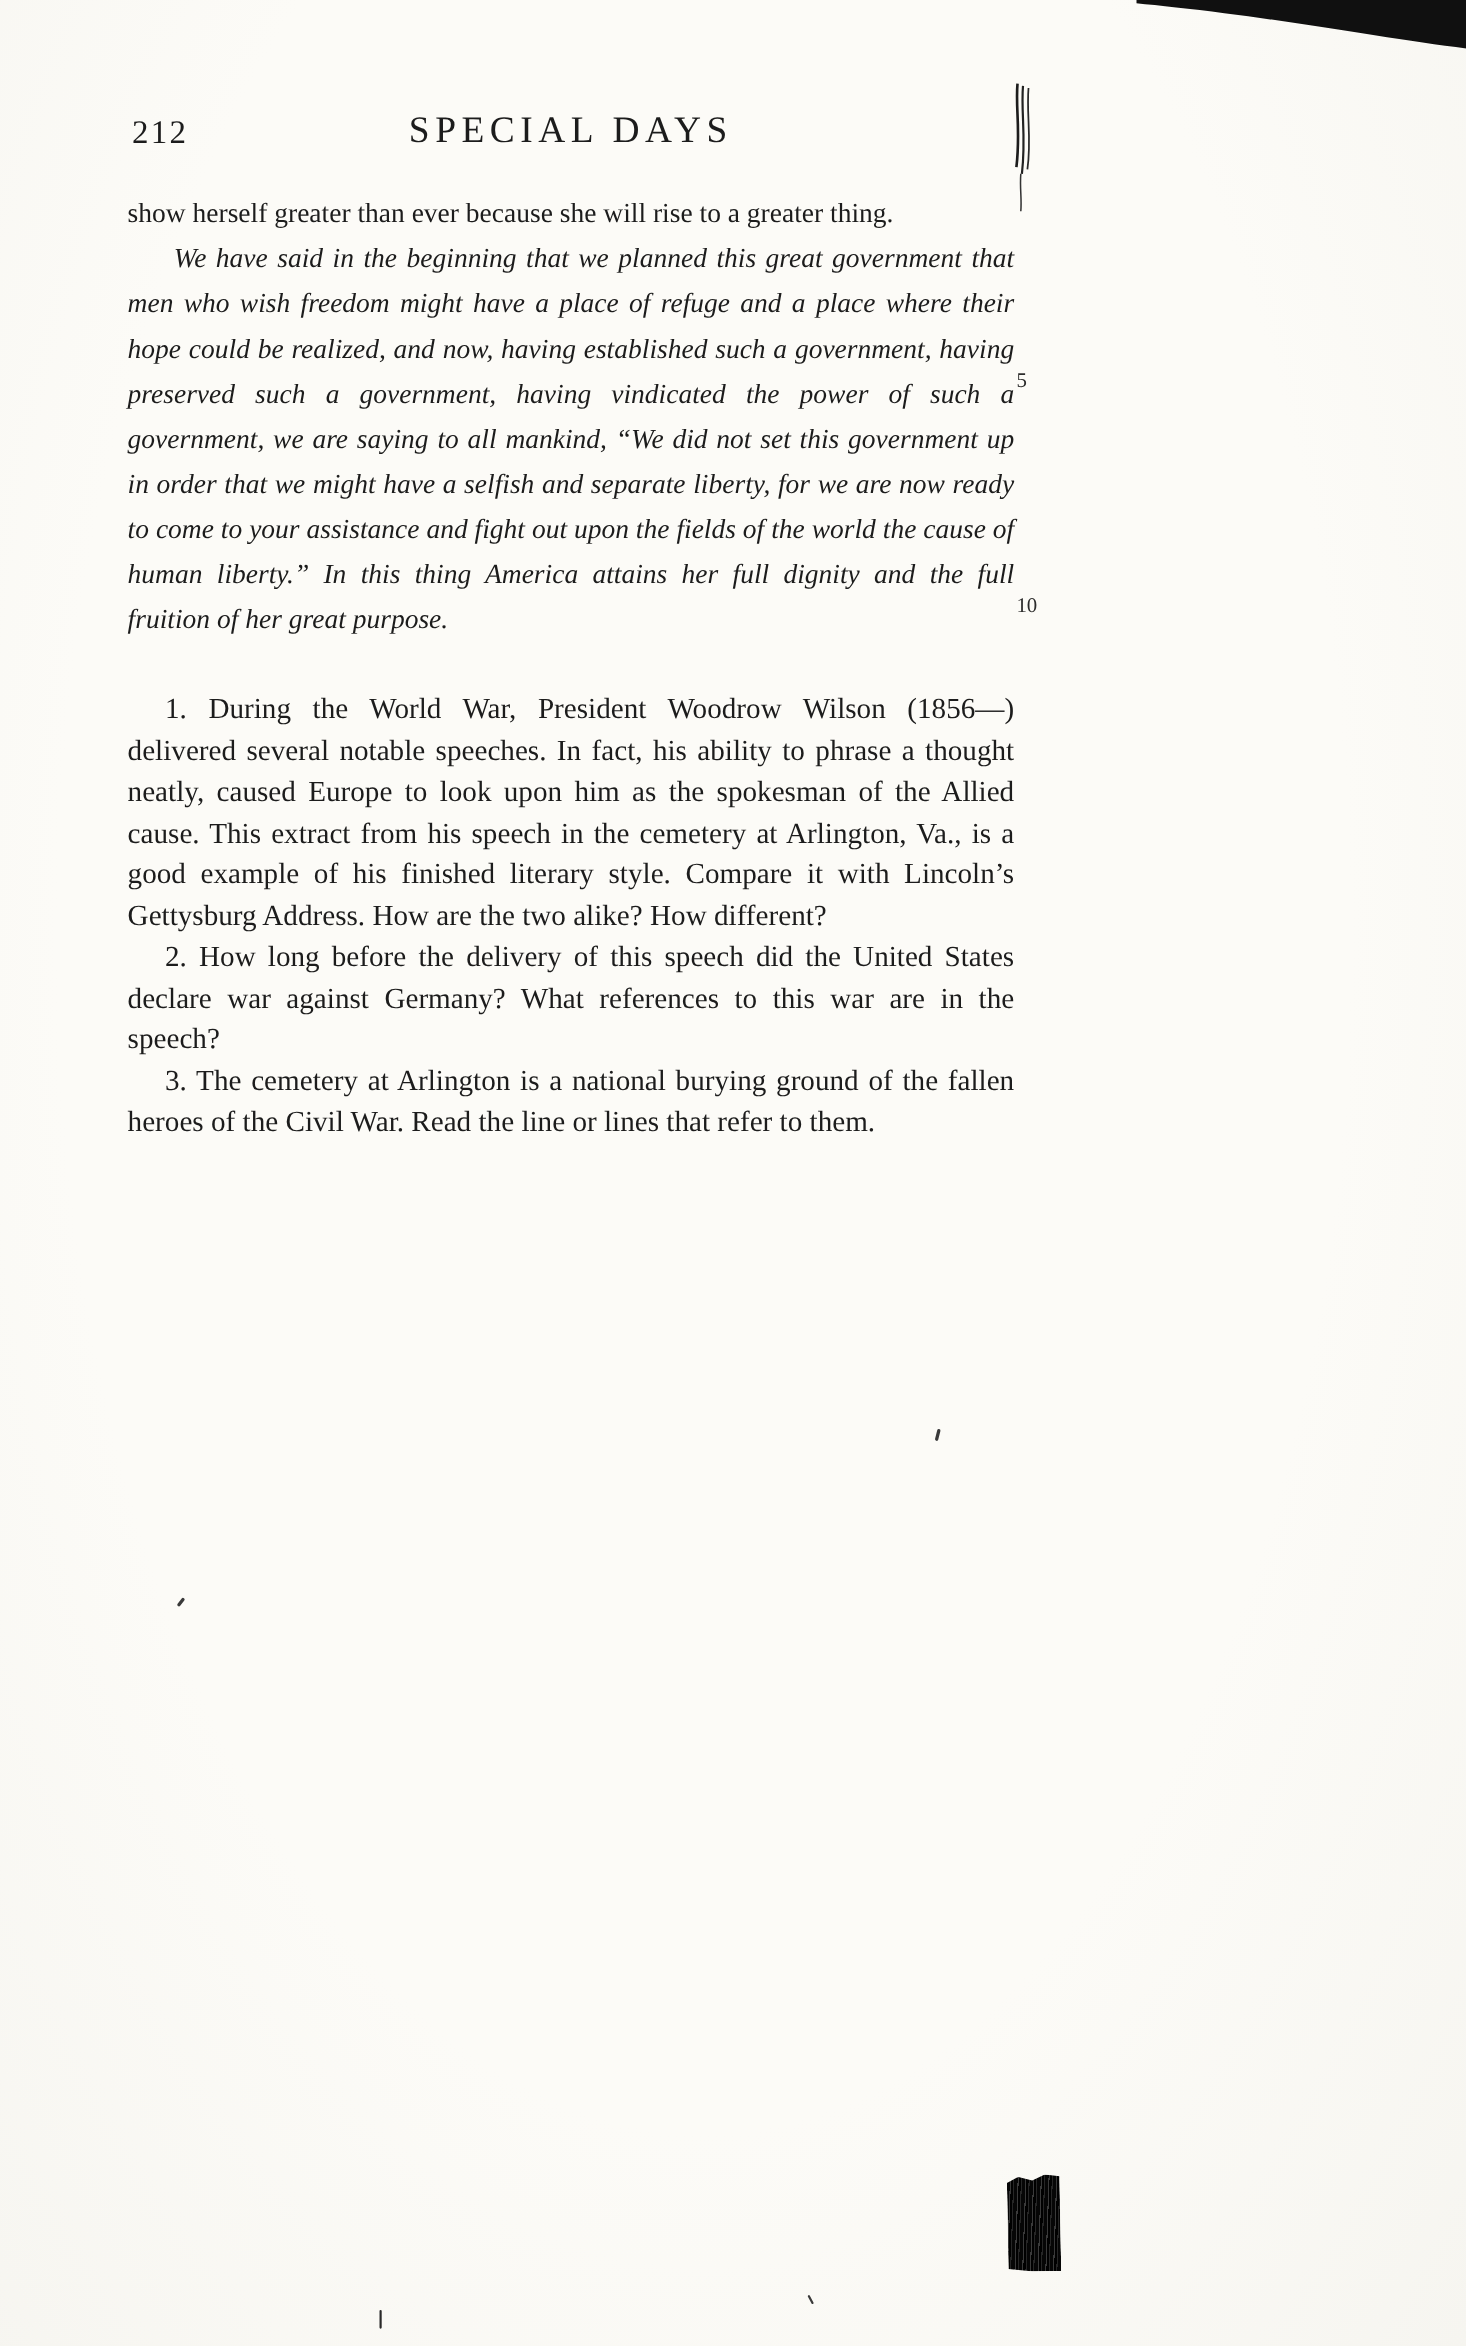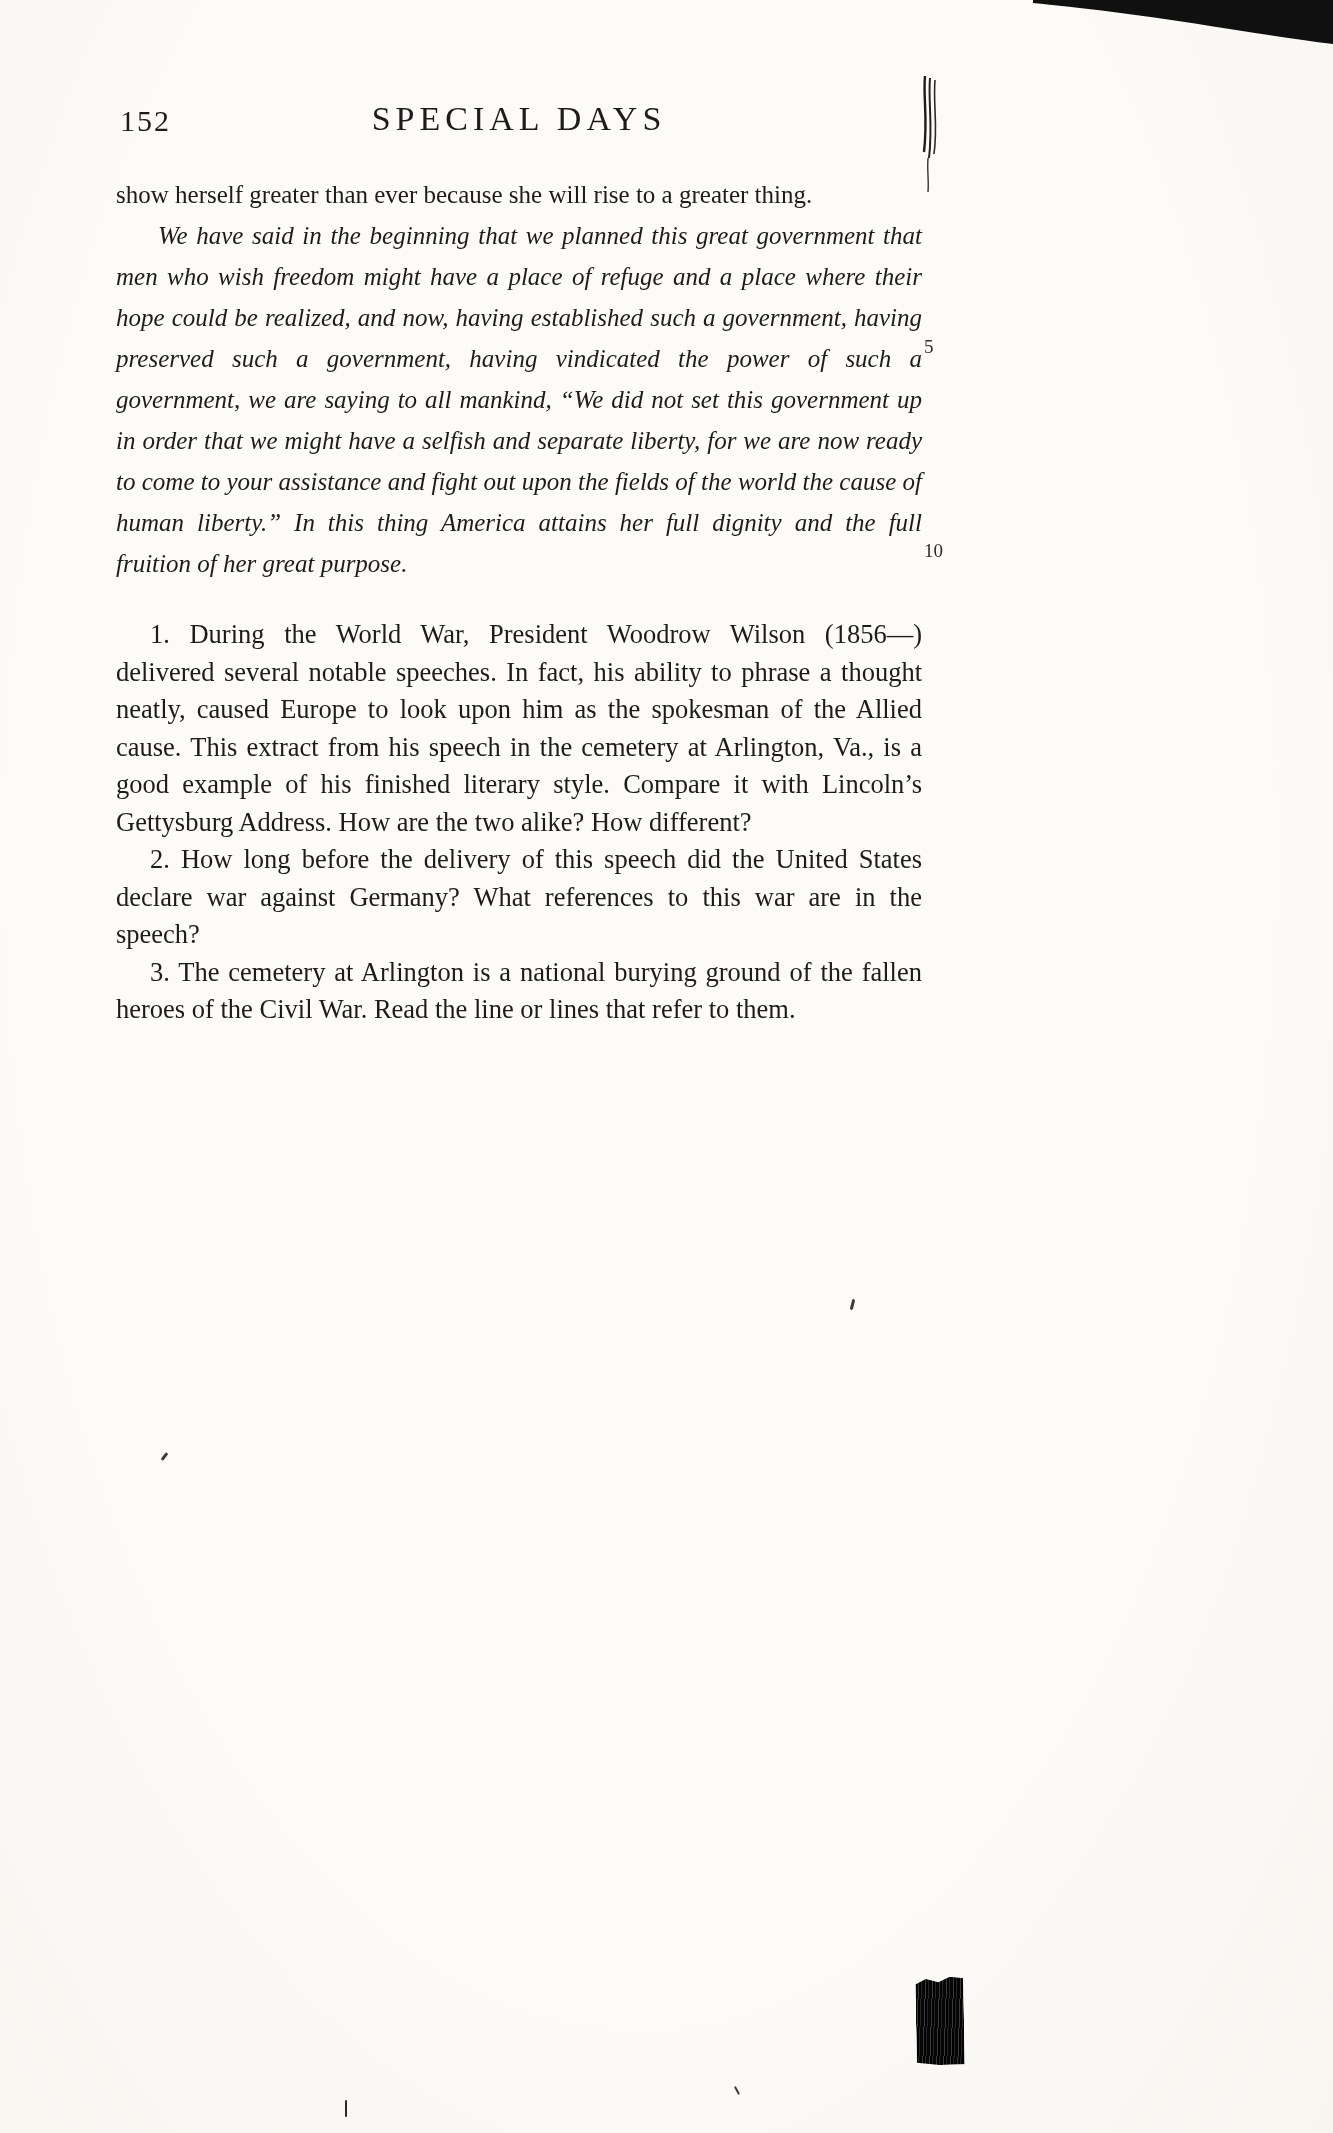--- a/index.html
+++ b/index.html
@@ -43,21 +43,21 @@
   }
   .body-text {
     margin-top: 30px;
     font-size: 25px;
     line-height: 41px;
     text-align: justify;
   }
   .body-text p { margin: 0; }
   .body-text p.indent { text-indent: 42px; font-style: italic; }
   .notes {
-    margin-top: 32px;
+    margin-top: 42px;
     font-size: 26.5px;
     line-height: 37.5px;
     text-align: justify;
   }
   .notes p { margin: 0; text-indent: 34px; }
 
   
   .lineno {
     position: absolute;
     left: 924px;
@@ -115,21 +115,21 @@
 
   <div class="bottom-smudge"></div>
   <div class="speck speck1"></div>
   <div class="speck speck2"></div>
   <div class="speck speck3"></div>
   <div class="speck speck4"></div>
 
   <div class="text-col">
 
     <div class="header">
-      <span class="pagenum">152</span>
+      <span class="pagenum">212</span>
       <span class="title">SPECIAL DAYS</span>
     </div>
 
     <div class="body-text">
       <p>show herself greater than ever because she will rise to a greater thing.</p>
       <p class="indent">We have said in the beginning that we planned this great government that men who wish freedom might have a place of refuge and a place where their hope could be realized, and now, having established such a government, having preserved such a government, having vindicated the power of such a government, we are saying to all mankind, “We did not set this government up in order that we might have a selfish and separate liberty, for we are now ready to come to your assistance and fight out upon the fields of the world the cause of human liberty.”  In this thing America attains her full dignity and the full fruition of her great purpose.</p>
     </div>
 
     <div class="notes">
       <p>1. During the World War, President Woodrow Wilson (1856—) delivered several notable speeches.  In fact, his ability to phrase a thought neatly, caused Europe to look upon him as the spokesman of the Allied cause.  This extract from his speech in the cemetery at Arlington, Va., is a good example of his finished literary style.  Compare it with Lincoln’s Gettysburg Address.  How are the two alike? How different?</p>

